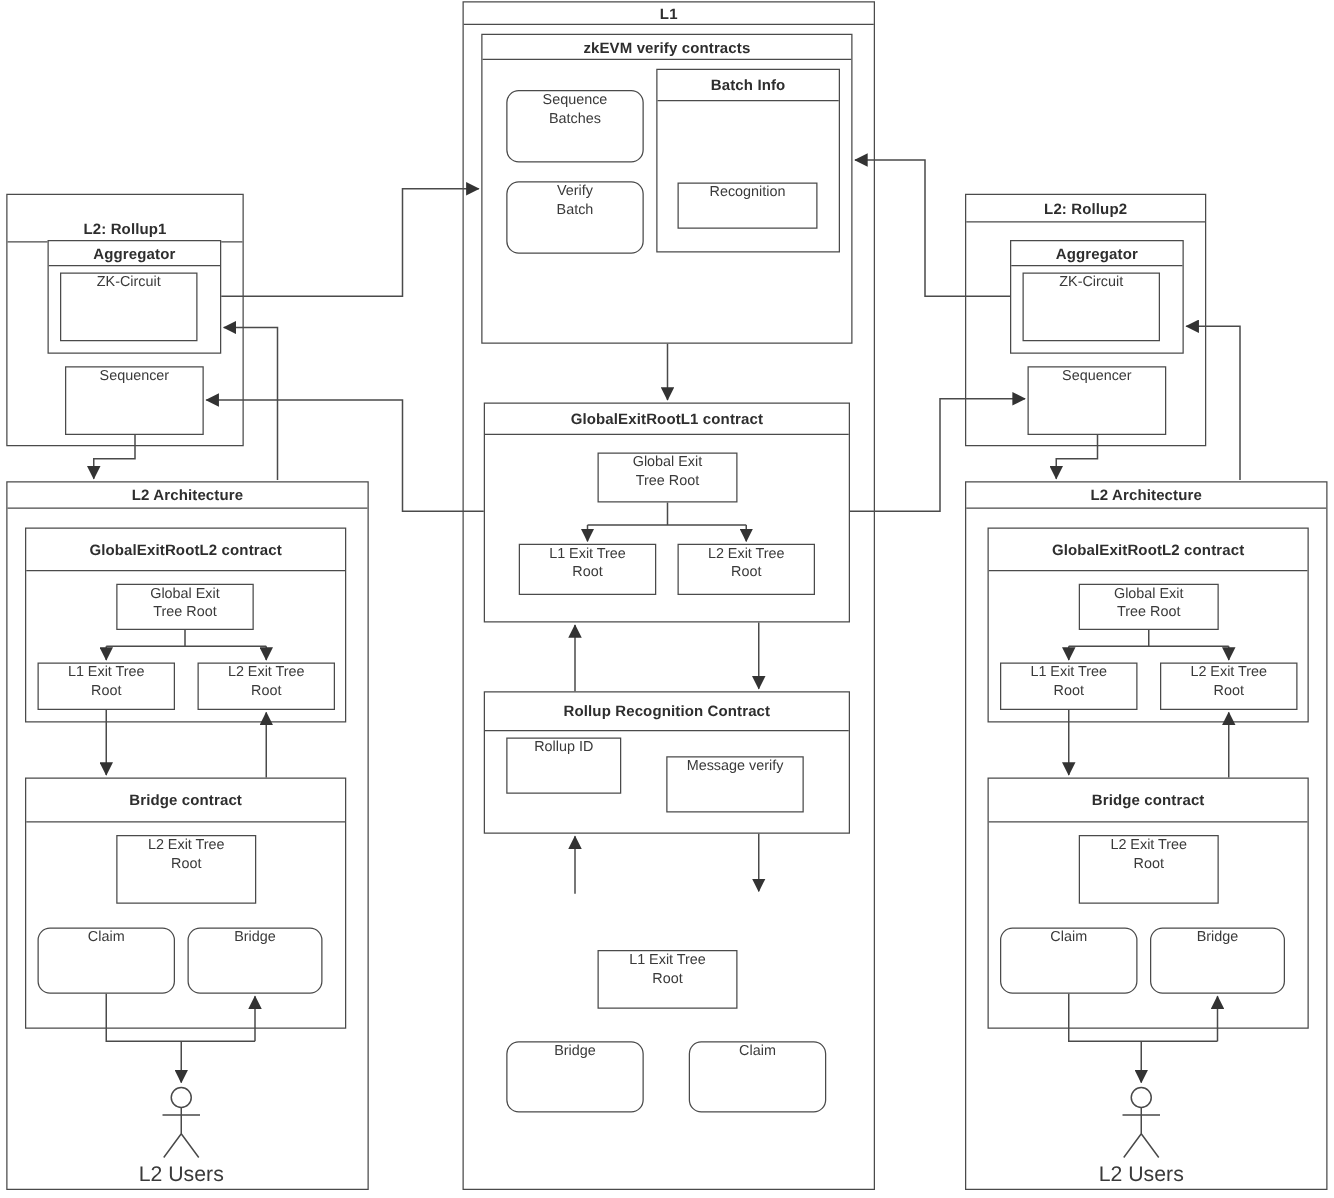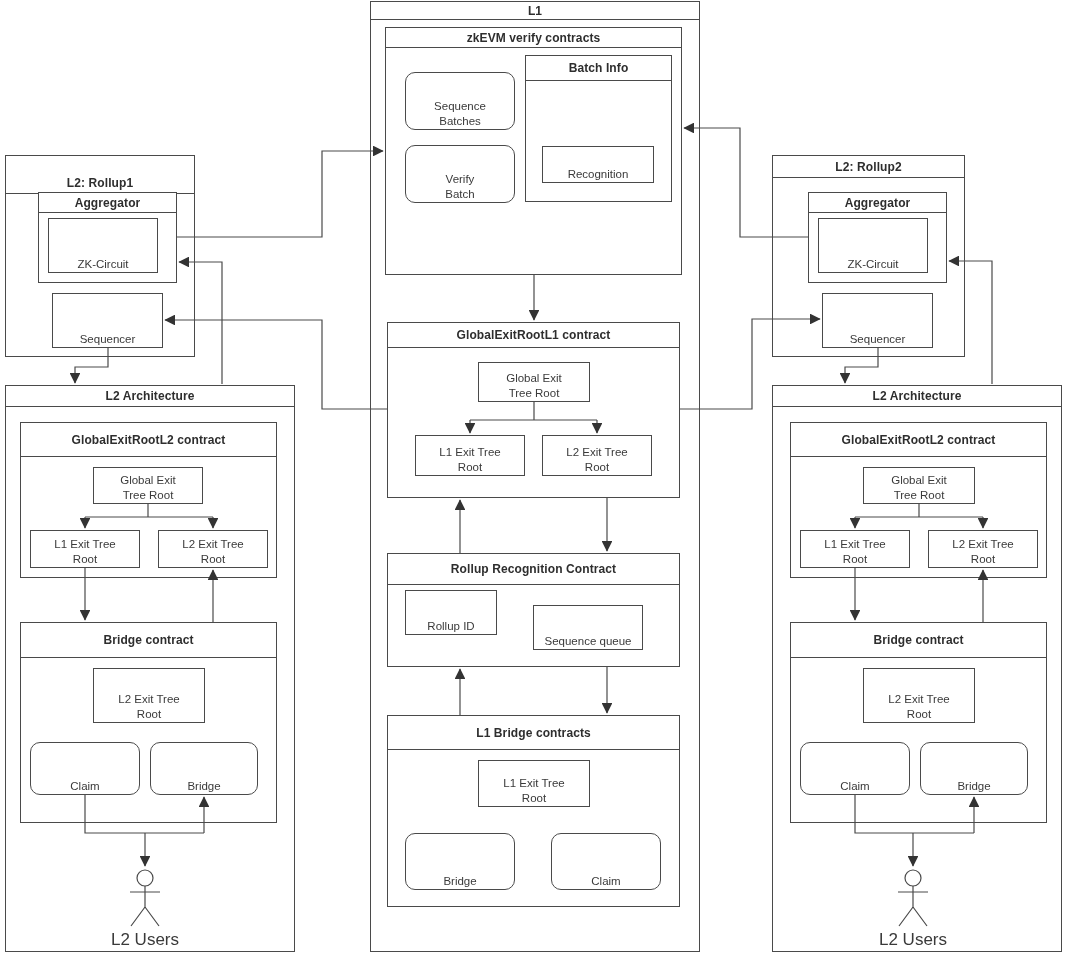--- a/index.html
+++ b/index.html
@@ -11,21 +11,21 @@
     position:absolute; border:1px solid #4a4a4a; background:#ffffff;
     box-sizing:border-box;
   }
   .rounded { border-radius:10px; }
   .title {
     font-weight:bold; font-size:12px; text-align:center;
     border-bottom:1px solid #4a4a4a; display:flex; align-items:center; justify-content:center;
     box-sizing:border-box; width:100%; color:#2e2e2e; letter-spacing:.1px;
   }
   .cell {
-    display:flex; align-items:flex-end; justify-content:center;
+    display:flex; align-items:flex-start; justify-content:center;
     width:100%; height:100%; text-align:center; font-size:11.5px; line-height:1.3; color:#3a3a3a;
   }
   .w40 { max-width:42px; }
   .w56 { max-width:60px; }
   .w68 { max-width:68px; }
   .floating-label {
     position:absolute; text-align:center; font-size:17px; color:#3a3a3a;
   }
   svg.overlay { position:absolute; left:0; top:0; pointer-events:none; }
   svg.overlay path, svg.overlay line, svg.overlay circle { stroke:#4a4a4a; stroke-width:1.2; fill:none; }
@@ -95,27 +95,24 @@
   </div>
 
   <div class="box" style="left:405px;top:590px;width:92px;height:45px;">
     <div class="cell">
         <span>Rollup ID</span>
       </div>
   </div>
 
   <div class="box" style="left:533px;top:605px;width:110px;height:45px;">
     <div class="cell">
-        <span>Sequence queue</span>
-      </div>
-  </div>
-
-  <div class="box" style="left:387px;top:715px;width:293px;height:192px;">
-    <div class="title" style="height:34px;">L1 Bridge contracts</div>
-  </div>
+        <span>Message verify</span>
+      </div>
+  </div>
+
 
   <div class="box" style="left:478px;top:760px;width:112px;height:47px;">
     <div class="cell">
         <span class="w68">L1 Exit Tree Root</span>
       </div>
   </div>
 
   <div class="box rounded" style="left:405px;top:833px;width:110px;height:57px;">
     <div class="cell">
         <span>Bridge</span>

